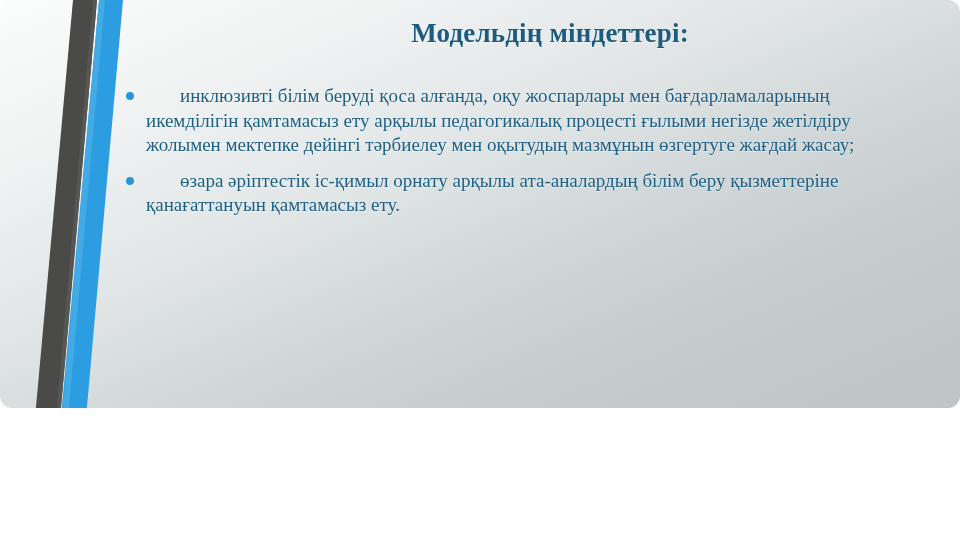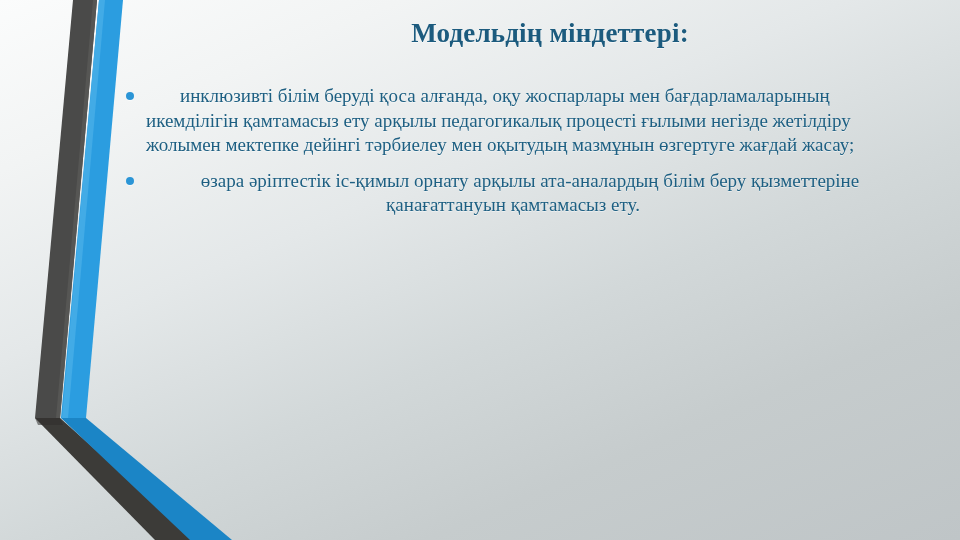--- a/index.html
+++ b/index.html
@@ -10,29 +10,30 @@
   body {
     width: 960px;
     height: 540px;
     overflow: hidden;
     font-family: "Liberation Serif", "DejaVu Serif", serif;
   }
 
   .slide {
     position: relative;
     width: 960px;
-    height: 540px;
+    height: 408px;
     overflow: hidden;
     background: linear-gradient(157deg,
                 #fbfcfc 0%,
                 #f2f4f4 18%,
                 #e4e8e9 38%,
                 #d2d8d9 58%,
                 #c6cccd 76%,
                 #bfc5c7 100%);
+    border-radius: 12px;
   }
 
   
   .deco {
     position: absolute;
     left: 0;
     top: 0;
     width: 960px;
     height: 540px;
     pointer-events: none;
@@ -72,21 +73,20 @@
     margin-bottom: 11px;
     font-family: "Liberation Serif", "DejaVu Serif", serif;
     font-size: 19px;
     line-height: 1.29;
     color: #1d5f82;
     text-shadow: 0 1px 0 rgba(255,255,255,0.5);
   }
 
   .bullet-item:last-child {
     margin-bottom: 12px;
-    text-align: center;
   }
 
   .bullet-dot {
     position: absolute;
     left: 6px;
     top: 8px;
     width: 8px;
     height: 8px;
     border-radius: 50%;
     background: #2b95d6;

